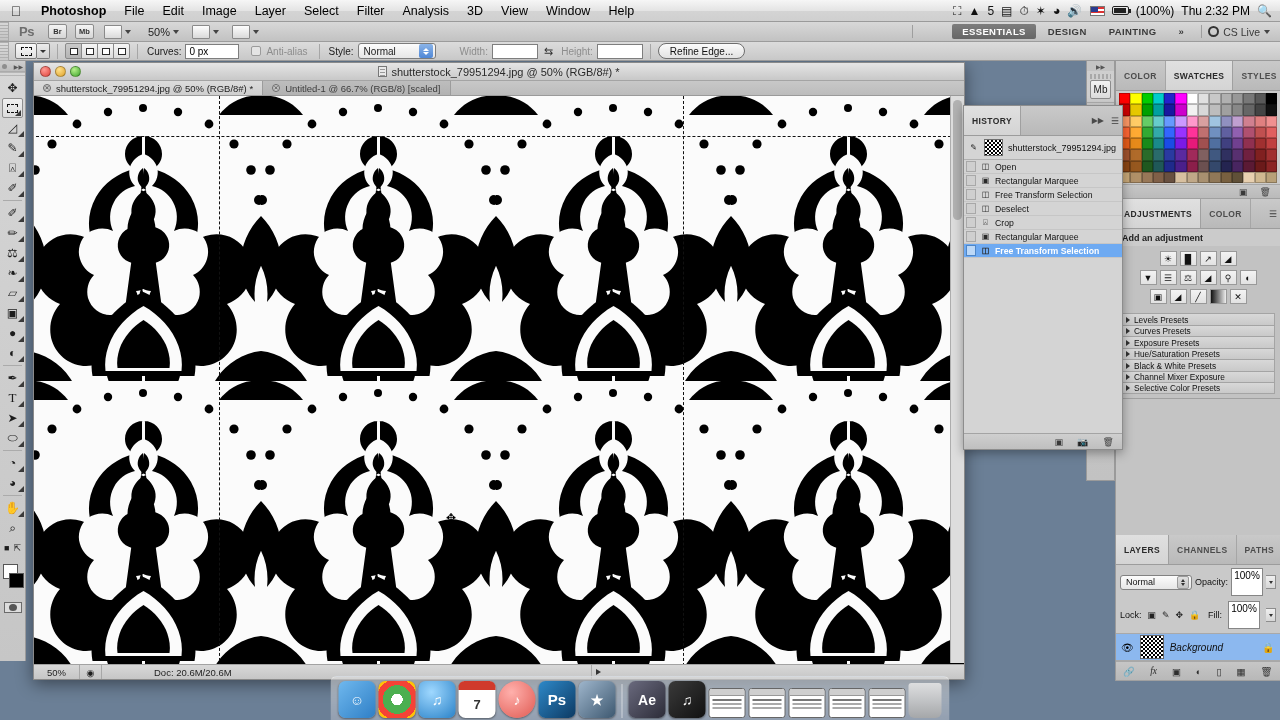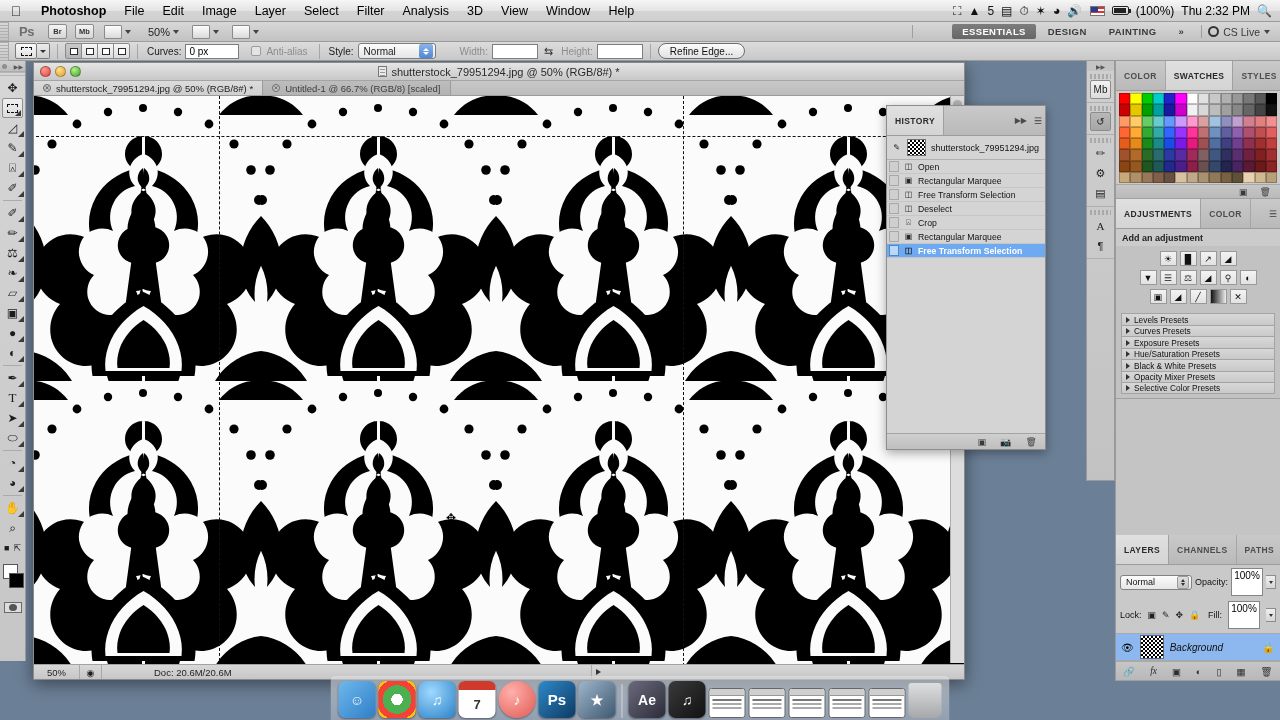--- a/index.html
+++ b/index.html
@@ -207,21 +207,21 @@
   .sb-ic{width:22px;display:flex;align-items:center;justify-content:center;border-right:1px solid #a8a8a8;height:100%;}
   .sb-doc{padding-left:52px;}
   .sb-arrow{width:14px;border-left:1px solid #a8a8a8;height:100%;display:flex;align-items:center;justify-content:center;}
   .tri-r{width:0;height:0;border-top:3.5px solid transparent;border-bottom:3.5px solid transparent;border-left:5px solid #333;}
   .sb-spacer{flex:1;}
   .scroll-v{position:absolute;right:0;top:33px;bottom:16px;width:14px;background:#ddd;border-left:1px solid #adadad;}
   .scroll-thumb{position:absolute;left:2px;right:2px;top:4px;height:120px;background:#b2b2b2;border-radius:5px;}
 
   
   #history{
-    position:absolute;left:886px;top:105px;width:160px;height:345px;
+    position:absolute;left:963px;top:105px;width:160px;height:345px;
     background:#d4d4d4;border:1px solid #8d8d8d;box-shadow:0 3px 10px rgba(0,0,0,.35);
     z-index:35;display:flex;flex-direction:column;
   }
   .pnl-tabbar{
     height:30px;background:linear-gradient(to bottom,#c9c9c9,#b9b9b9);
     display:flex;align-items:stretch;border-bottom:1px solid #9c9c9c;
   }
   .pnl-tab{
     font-size:8.5px;font-weight:bold;letter-spacing:.4px;color:#2a2a2a;padding:0 8px;
     display:flex;align-items:center;
@@ -894,21 +894,21 @@
       <div class="preset-row">
           <span class="pr-tri"></span>
           <span>Hue/Saturation Presets</span>
         </div>
       <div class="preset-row">
           <span class="pr-tri"></span>
           <span>Black &amp; White Presets</span>
         </div>
       <div class="preset-row">
           <span class="pr-tri"></span>
-          <span>Opacity Mixer Presets</span>
+          <span>Channel Mixer Exposure</span>
         </div>
       <div class="preset-row">
           <span class="pr-tri"></span>
           <span>Selective Color Presets</span>
         </div>
     </div>
   </div>
 
   <div class="dock-fill"></div>
 

